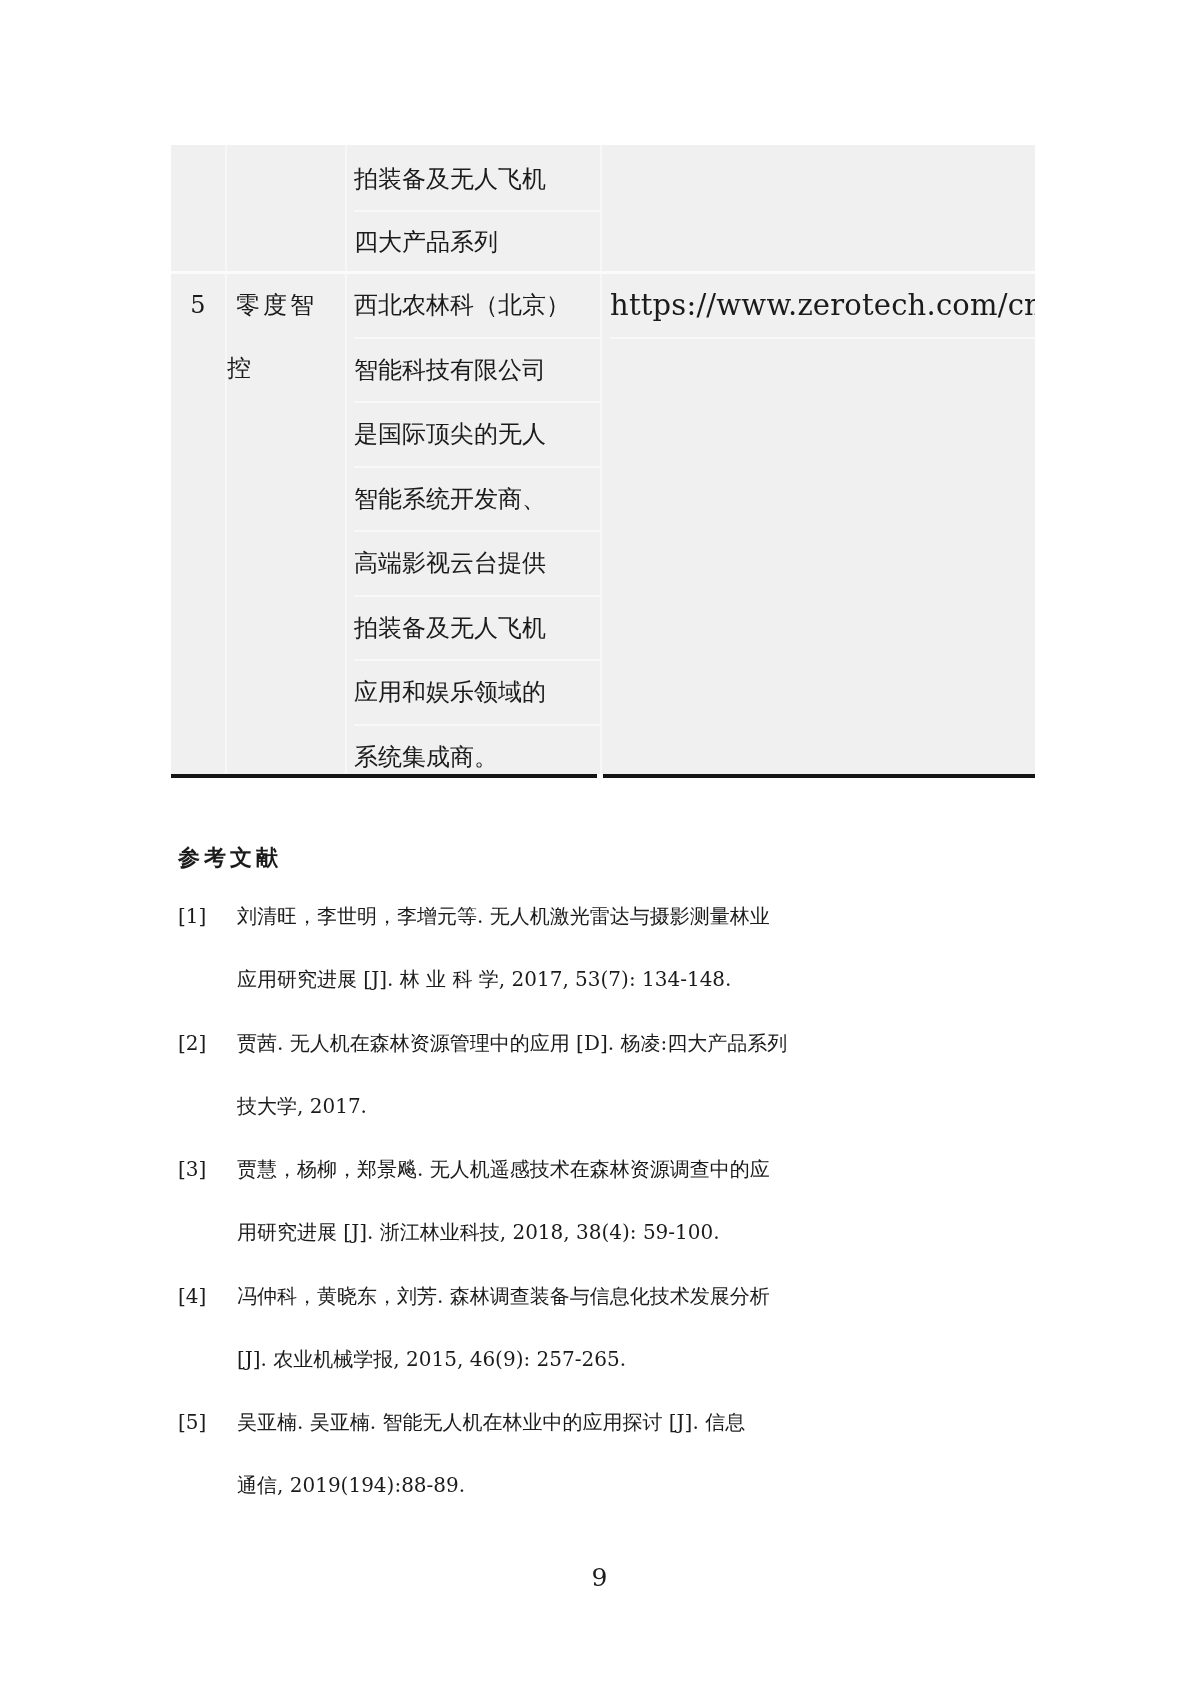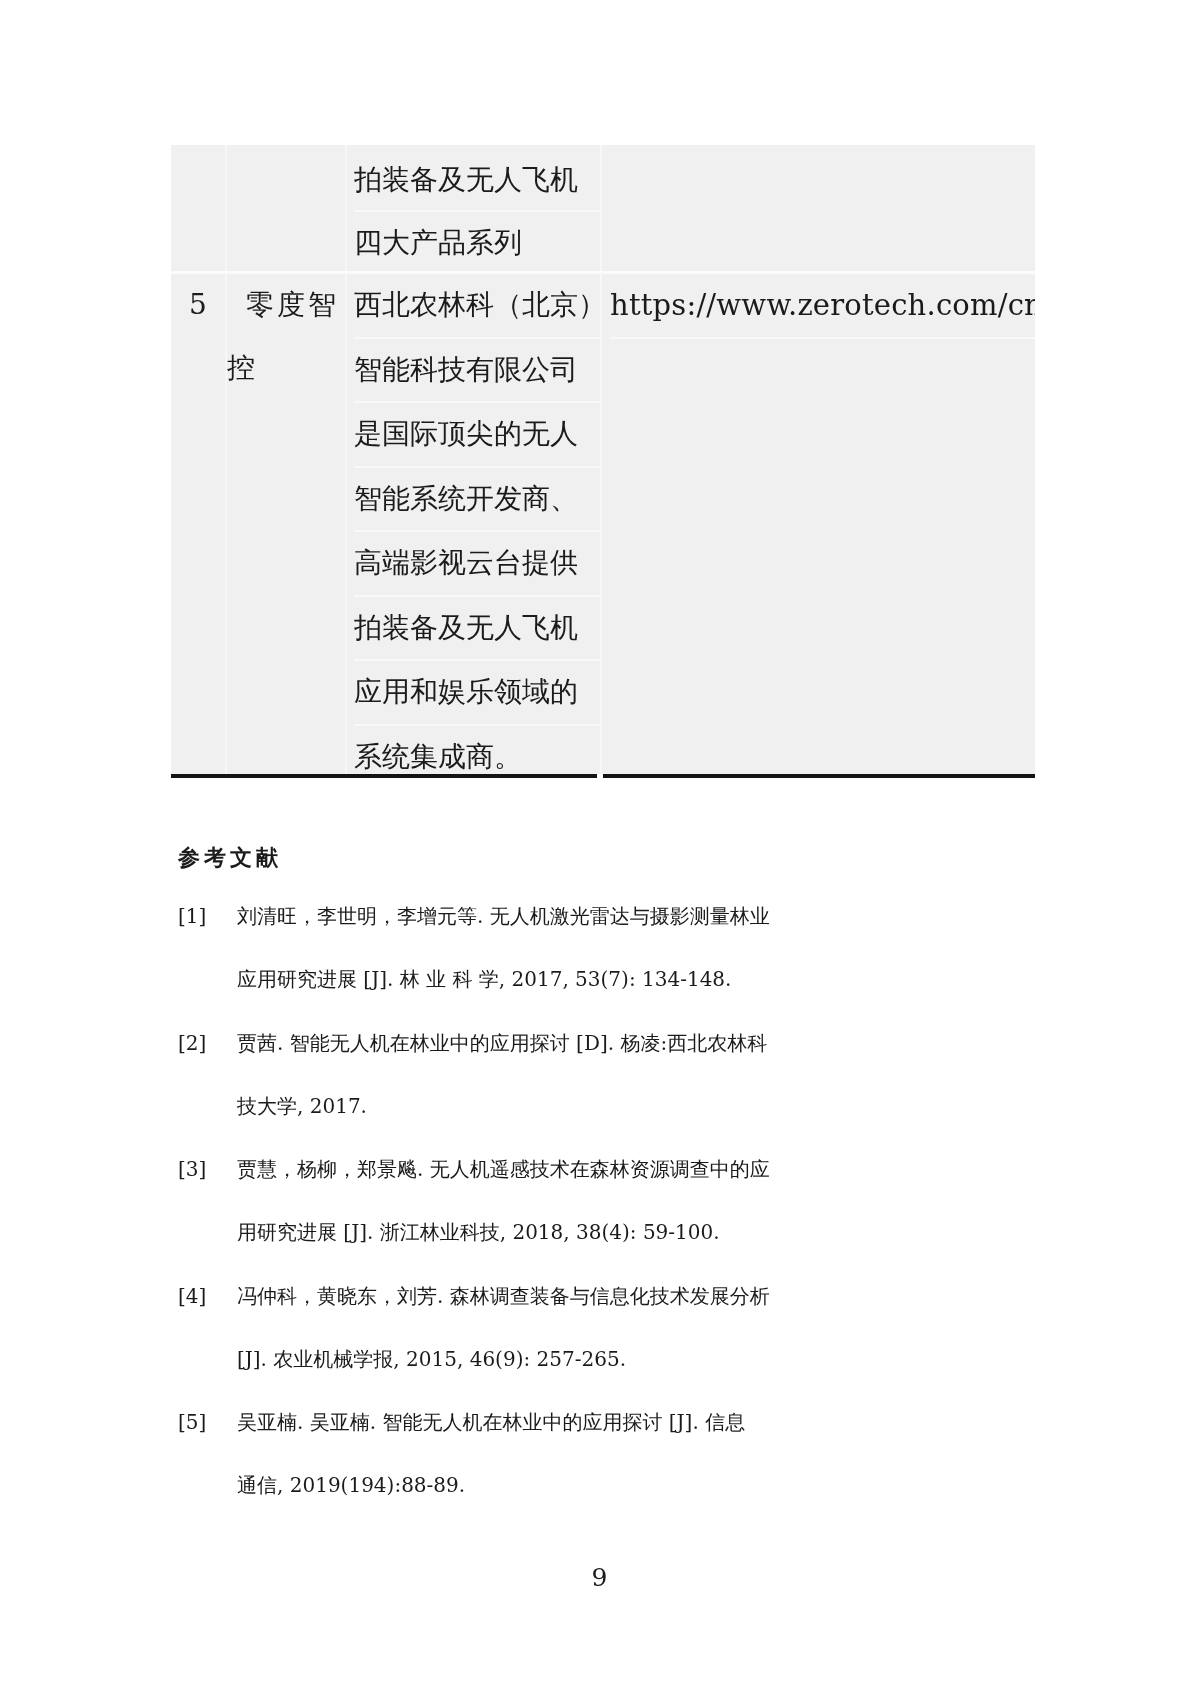--- a/index.html
+++ b/index.html
@@ -19,30 +19,30 @@
     left:171px; top:145px;
     width:864px; height:629px;
     background:#f0f0f0;
   }
   .t-row{display:grid;grid-template-columns:54px 120px 255px 435px;}
   .t-rowA{height:129px;border-bottom:3px solid #fbfbfb;box-sizing:border-box;}
   .t-rowB{height:500px;}
   .t-cell{box-sizing:border-box;overflow:hidden;}
   .t-cell + .t-cell{border-left:2px solid rgba(255,255,255,0.45);}
   .tline{
-    font-size:28px;
+    font-size:24px;
     line-height:62.5px;
     white-space:nowrap;
   }
   .t-rowA .tline{line-height:61px;}
   .strip{border-bottom:2px solid rgba(255,255,255,0.5);box-sizing:border-box;}
   .cA3{padding:4px 0 0 7px;}
   .cB1{text-align:center;}
   .cB1 .tline{line-height:62.5px;}
-  .cB2 .name1{margin-left:19px;letter-spacing:3px;}
+  .cB2 .name1{margin-left:9px;letter-spacing:3px;}
   .cB2 .name2{margin-left:0px;}
   .cB3{padding-left:7px;}
   .cB4{padding-left:8px;}
   .url-line{font-size:29px;letter-spacing:0.2px;}
 
   
   .bbar{position:absolute;top:774px;height:4px;background:#141414;}
   .bbar-left{left:171px;width:426px;}
   .bbar-right{left:603px;width:432px;}
 
@@ -128,21 +128,21 @@
   <div class="ref-heading">参考文献</div>
 
   <div class="refs">
 
     <div class="ref-item">
       <div class="ref-line"><span class="ref-label">[1]</span><span>刘清旺，李世明，李增元等. 无人机激光雷达与摄影测量林业</span></div>
       <div class="ref-line ref-cont">应用研究进展 [J]. 林 业 科 学, 2017, 53(7): 134-148.</div>
     </div>
 
     <div class="ref-item">
-      <div class="ref-line"><span class="ref-label">[2]</span><span>贾茜. 智能无人机在林业中的应用探讨 [D]. 杨凌:西北农林科</span></div>
+      <div class="ref-line"><span class="ref-label">[2]</span><span>贾茜. 无人机在森林资源管理中的应用 [D]. 杨凌:四大产品系列</span></div>
       <div class="ref-line ref-cont">技大学, 2017.</div>
     </div>
 
     <div class="ref-item">
       <div class="ref-line"><span class="ref-label">[3]</span><span>贾慧，杨柳，郑景飚. 无人机遥感技术在森林资源调查中的应</span></div>
       <div class="ref-line ref-cont">用研究进展 [J]. 浙江林业科技, 2018, 38(4): 59-100.</div>
     </div>
 
     <div class="ref-item">
       <div class="ref-line"><span class="ref-label">[4]</span><span>冯仲科，黄晓东，刘芳. 森林调查装备与信息化技术发展分析</span></div>

